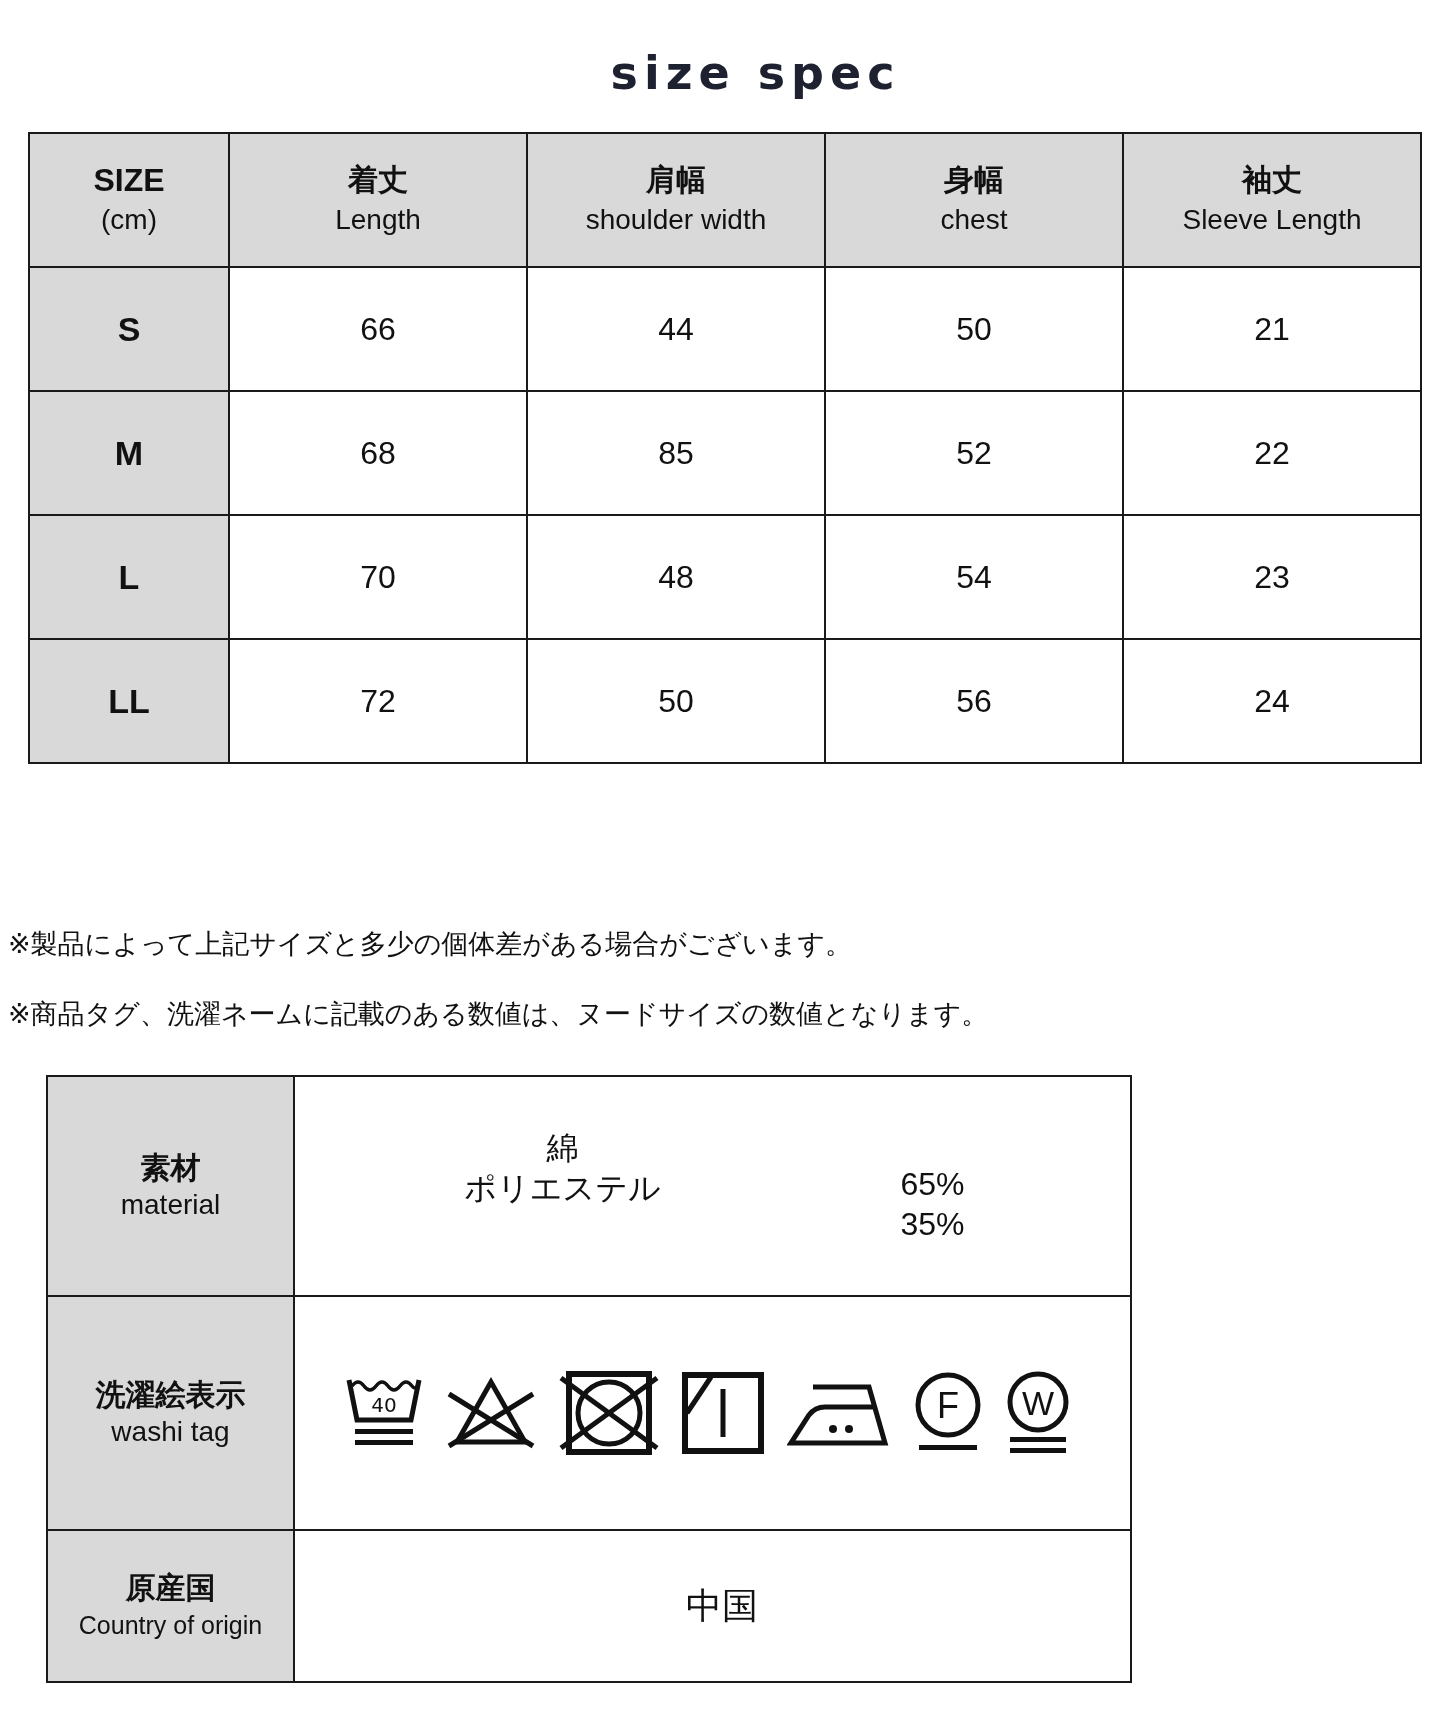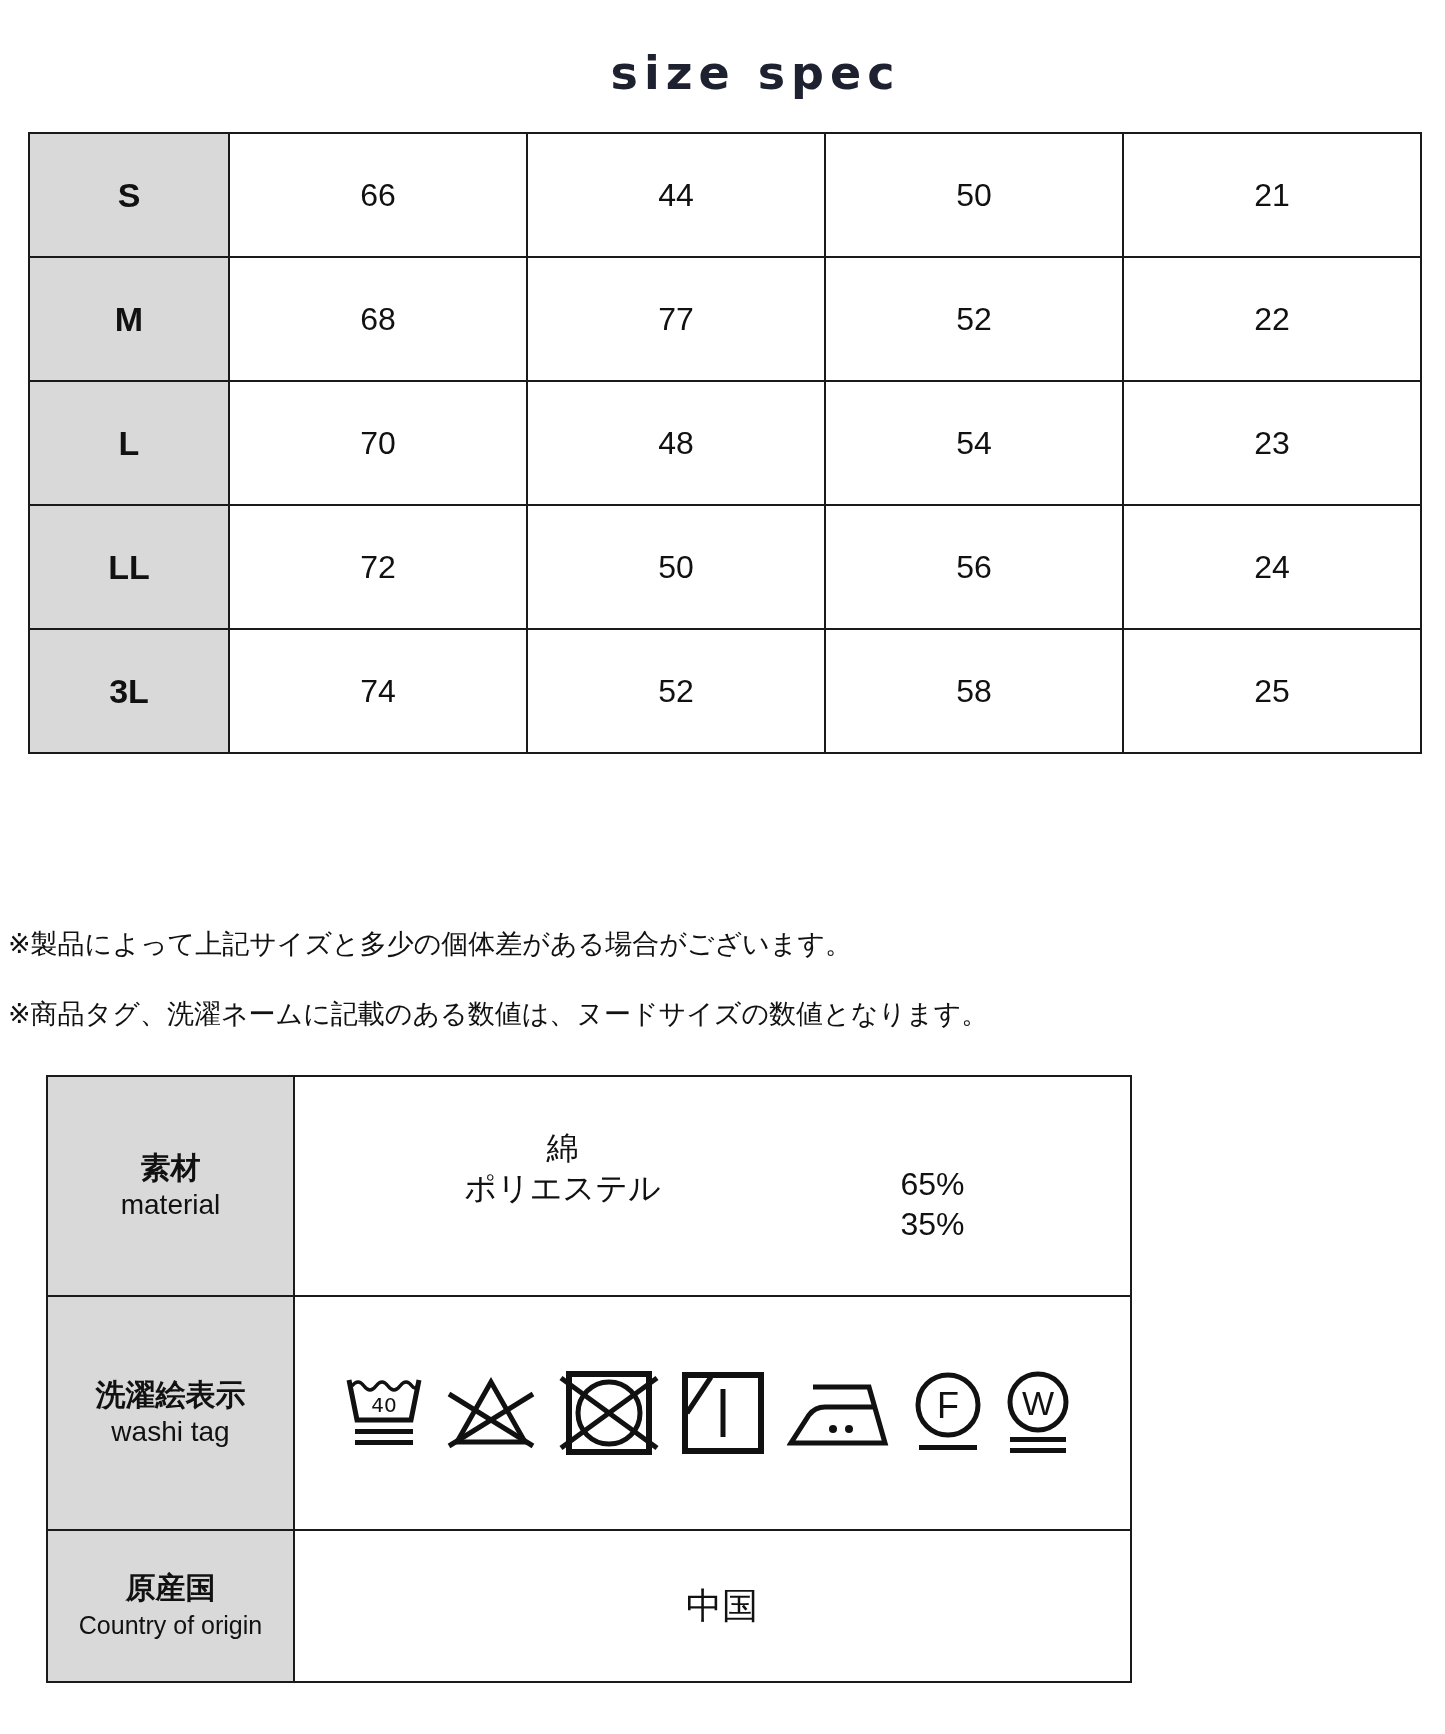--- a/index.html
+++ b/index.html
@@ -52,55 +52,70 @@
 
 <table id="size-table">
   <colgroup>
     <col style="width:200px">
       <col style="width:298px">
       <col style="width:298px">
       <col style="width:298px">
       <col style="width:298px">
   </colgroup>
   <tbody>
+      <tr class="hdr">
+    <td class="gray">
+      <span class="h-size">SIZE</span>
+      <span class="h-en">(cm)</span>
+    </td>
+    <td class="gray">
+      <span class="h-jp">着丈</span>
+      <span class="h-en">Length</span>
+    </td>
+    <td class="gray">
+      <span class="h-jp">肩幅</span>
+      <span class="h-en">shoulder width</span>
+    </td>
+    <td class="gray">
+      <span class="h-jp">身幅</span>
+      <span class="h-en">chest</span>
+    </td>
+    <td class="gray">
+      <span class="h-jp">袖丈</span>
+      <span class="h-en">Sleeve Length</span>
+    </td>
+  </tr>
 
   <tr class="row">
     <td class="gray size-label">S</td>
     <td class="val">66</td>
     <td class="val">44</td>
     <td class="val">50</td>
     <td class="val">21</td>
   </tr>
   <tr class="row">
     <td class="gray size-label">M</td>
     <td class="val">68</td>
-    <td class="val">77</td>
+    <td class="val">85</td>
     <td class="val">52</td>
     <td class="val">22</td>
   </tr>
   <tr class="row">
     <td class="gray size-label">L</td>
     <td class="val">70</td>
     <td class="val">48</td>
     <td class="val">54</td>
     <td class="val">23</td>
   </tr>
   <tr class="row">
     <td class="gray size-label">LL</td>
     <td class="val">72</td>
     <td class="val">50</td>
     <td class="val">56</td>
     <td class="val">24</td>
-  </tr>
-  <tr class="row">
-    <td class="gray size-label">3L</td>
-    <td class="val">74</td>
-    <td class="val">52</td>
-    <td class="val">58</td>
-    <td class="val">25</td>
   </tr>
 </tbody>
   </table>
 
 <div class="note" style="top:926px;">※製品によって上記サイズと多少の個体差がある場合がございます。</div>
 <div class="note" style="top:996px;">※商品タグ、洗濯ネームに記載のある数値は、ヌードサイズの数値となります。</div>
 
 <table id="info-table">
   <colgroup>
       <col style="width:247px">

